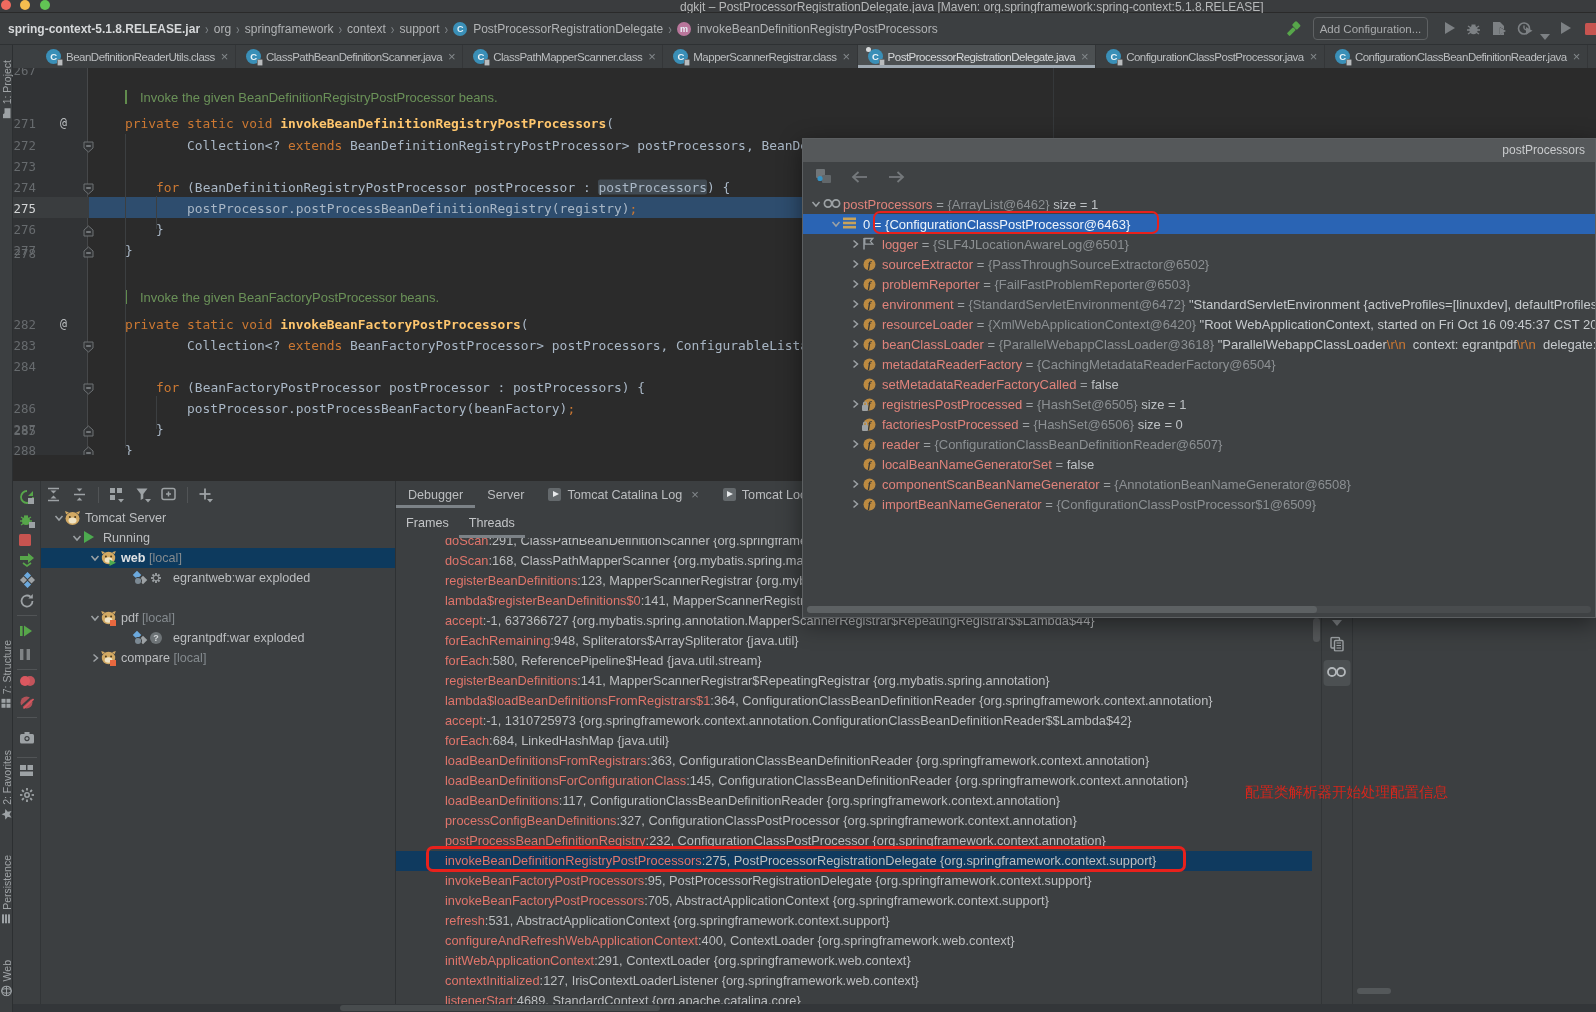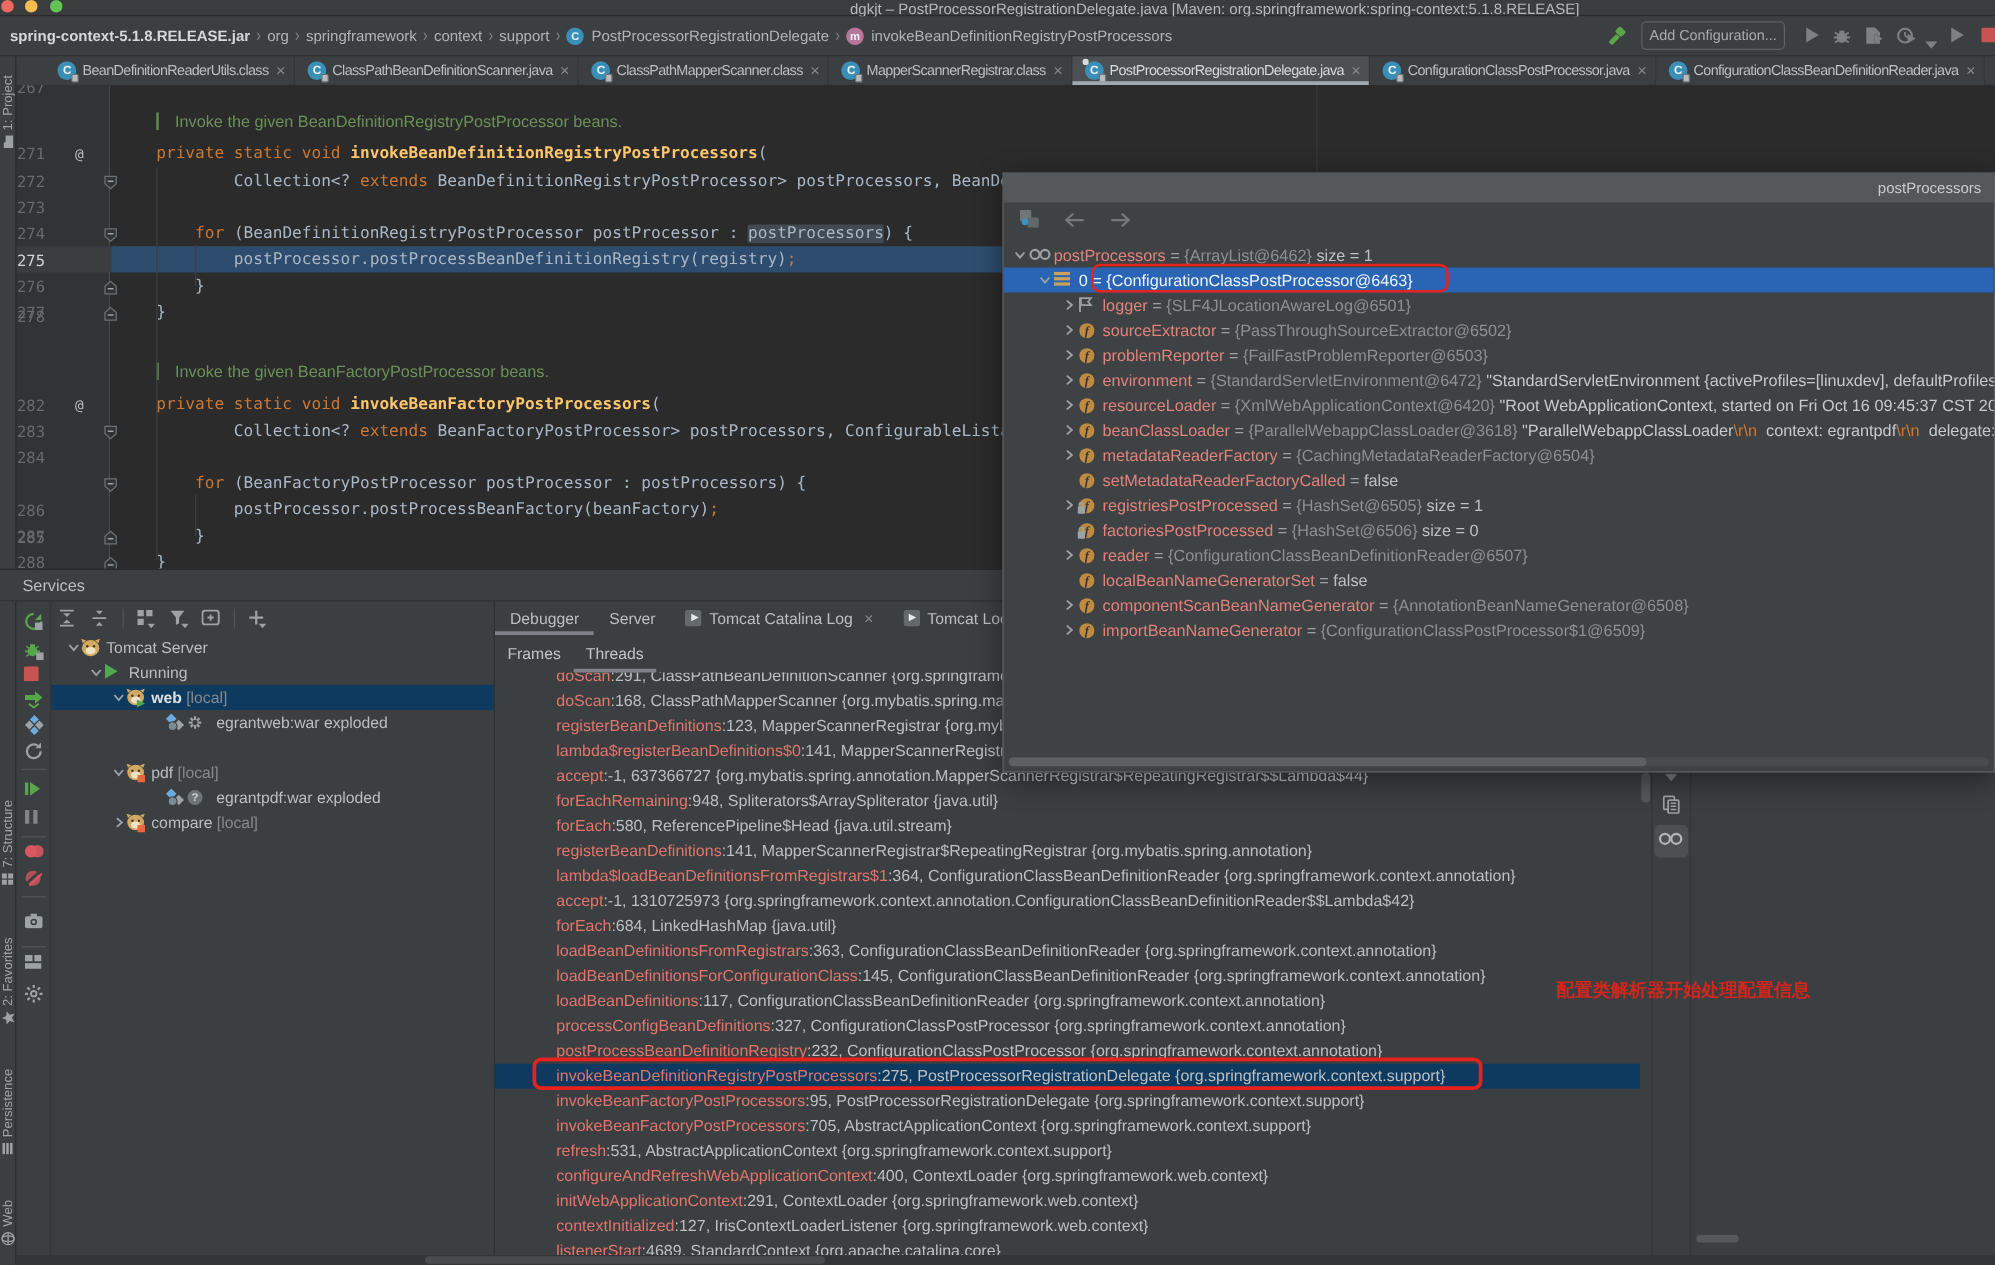--- a/index.html
+++ b/index.html
@@ -106,21 +106,21 @@
   .fmethod{color:#e0756b;}
   .fsb{position:absolute;left:1313px;top:57px;width:7px;height:467px;}
   .fsb-thumb{position:absolute;left:0;width:7px;border-radius:3.5px;background:#55585a;}
   .rstrip{position:absolute;left:1321px;top:0;width:31px;height:531px;border-left:1px solid #323537;}
   .varpane{position:absolute;left:1352px;top:0;width:244px;height:531px;border-left:1px solid #323537;}
   .hthumb{position:absolute;border-radius:3px;background:#54585a;}
   .botbar{position:absolute;left:13px;top:523px;width:1583px;height:8px;background:#333639;}
 
   
   .redbox{position:absolute;border:2.5px solid #e8211c;border-radius:7px;z-index:70;}
-  .cn-note{position:absolute;z-index:70;font-size:14.5px;color:#d3261c;font-weight:bold;white-space:nowrap;}
+  .cn-note{position:absolute;z-index:70;font-size:14.5px;color:#d3261c;font-weight:normal;white-space:nowrap;}
 
   
   .popup{left:802px;top:138px;width:794px;height:480px;background:#3f4244;border:1px solid #5c5f61;z-index:50;
          box-shadow:0 6px 22px rgba(0,0,0,.45);}
   .pop-title{position:absolute;left:0;top:0;width:792px;height:23px;background:#55585a;}
   .pop-title span{position:absolute;right:10px;top:4px;font-size:12px;color:#c9cbcd;}
   .pop-toolbar{position:absolute;left:0;top:23px;width:792px;height:31px;display:flex;align-items:center;padding-left:12px;gap:18px;}
   .pop-rows{position:absolute;left:0;top:54px;width:792px;height:400px;overflow:hidden;}
   .prow{position:absolute;left:0;width:792px;height:20px;display:flex;align-items:center;font-size:13px;white-space:nowrap;color:#bcbec0;}
   .prow span{white-space:pre;}
@@ -396,23 +396,20 @@
         <div class="codeline" style="top: 319px;"><span class="">    </span><span class="tok-kw">for</span><span class=""> (BeanFactoryPostProcessor postProcessor : postProcessors) {</span></div>
         <div class="codeline" style="top: 340px;"><span class="">        postProcessor.postProcessBeanFactory(beanFactory)</span><span class="tok-semi">;</span></div>
         <div class="codeline" style="top: 361px;"><span class="">    }</span></div>
         <div class="codeline" style="top: 382px;"><span class="">}</span></div>
         <div class="iguide" style="left: 112px; top: 66px; height: 314px;"></div>
         <div class="iguide" style="left: 143px; top: 128px; height: 33px;"></div>
         <div class="iguide" style="left: 143px; top: 328px; height: 33px;"></div>
       </div>
   </div>
 
-  <div class="abs svc-header">
-    <span class="svc-title">Services</span>
-  </div>
 
   <div class="abs bottom">
     <div class="svc-leftcol" id="svc-leftcol">
         <span class="colic" style="top: 16px;"><span style="display: inline-flex; align-items: center;">
             <svg width="16" height="16" viewBox="0 0 16 16">
               <path d="M8 2 a6 6 0 1 0 6 6" fill="none" stroke="#57a64a" stroke-width="1.8"></path>
               <path d="M14 2 v5 h-5 z" fill="#57a64a"></path>
               <rect x="9" y="9" width="6" height="6" fill="#9da2a5"></rect>
             </svg>
           </span></span>

